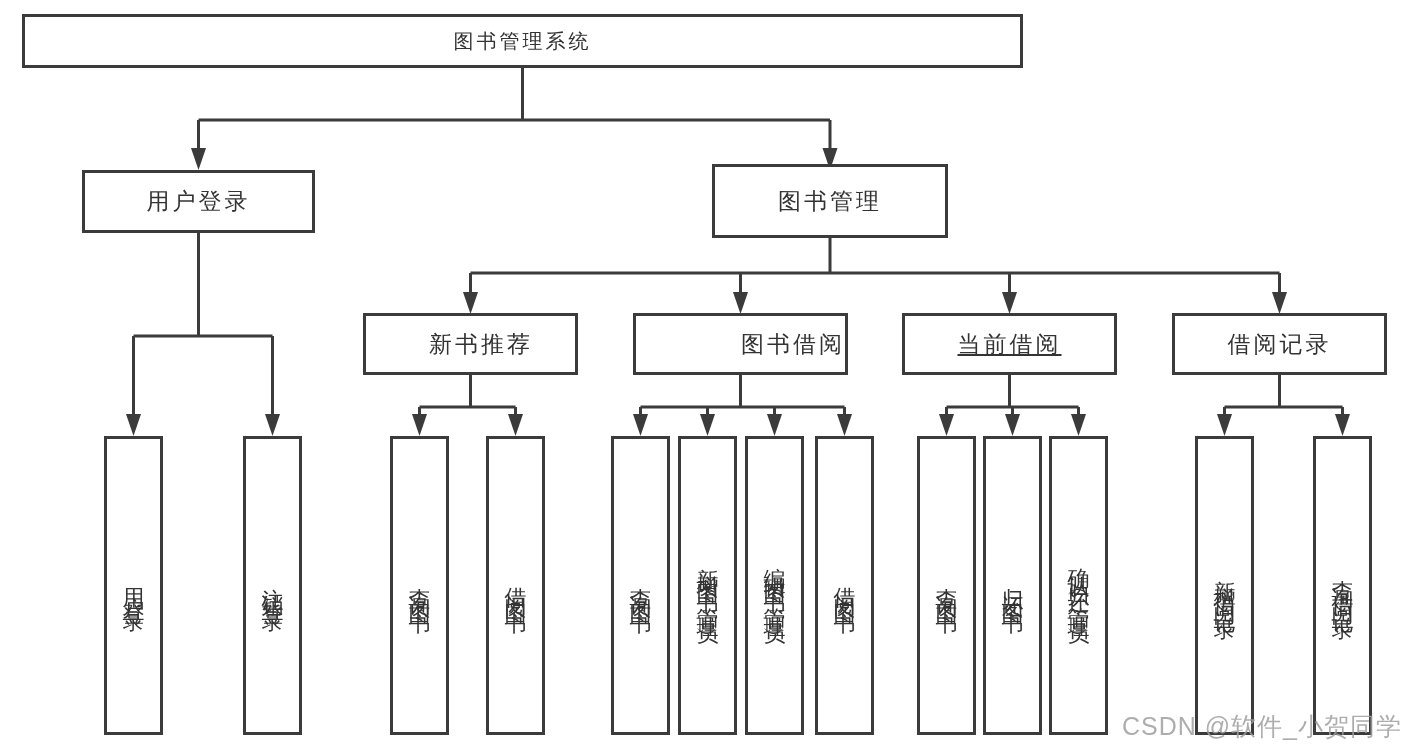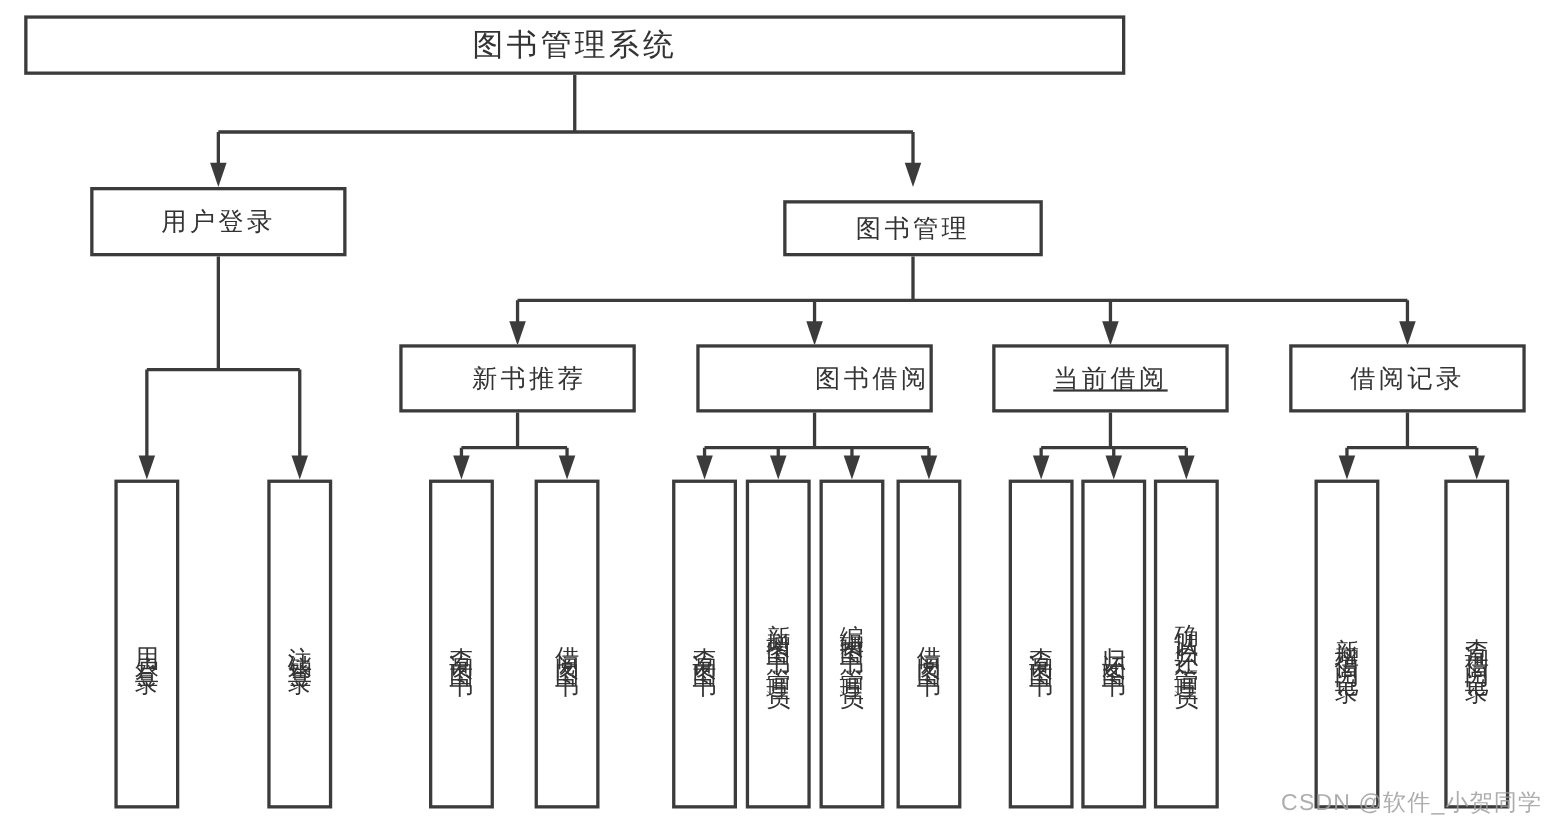--- a/index.html
+++ b/index.html
@@ -44,35 +44,35 @@
     display:flex;
     align-items:center;
     justify-content:center;
   }
   .hlabel{
     font-size:23px;
     letter-spacing:3px;
     color:var(--text);
     white-space:nowrap;
   }
-  .box.root .hlabel{font-size:28px;}
+  .box.root .hlabel{font-size:20px;}
   .vlabel{
     writing-mode:vertical-lr;
     text-orientation:mixed;
     font-size:22px;
     letter-spacing:8px;
     line-height:1;
     color:var(--text);
     white-space:nowrap;
   }
   .watermark{
     position:absolute;
     right:3px;
     bottom:4px;
-    font-size:21px;
+    font-size:25px;
     color:var(--wm);
     opacity:.85;
     letter-spacing:1px;
     white-space:nowrap;
     z-index:5;
   }
 </style>
 </head>
 <body>
 
@@ -128,21 +128,21 @@
     </g>
   </svg>
 
   <div class="box root" style="left:22px;top:14px;width:1001px;height:54px;">
     <span class="hlabel">图书管理系统</span>
   </div>
 
   <div class="box" style="left:82px;top:170px;width:233px;height:63px;">
     <span class="hlabel">用户登录</span>
   </div>
-  <div class="box" style="left:712px;top:182px;width:236px;height:51px;">
+  <div class="box" style="left:712px;top:164px;width:236px;height:74px;">
     <span class="hlabel">图书管理</span>
   </div>
 
   <div class="box" style="left:363px;top:313px;width:215px;height:62px;padding-left:21px;">
     <span class="hlabel">新书推荐</span>
   </div>
   <div class="box" style="left:633px;top:313px;width:215px;height:62px;justify-content:flex-end;">
     <span class="hlabel">图书借阅</span>
   </div>
   <div class="box" style="left:902px;top:313px;width:215px;height:62px;text-decoration:underline;">

